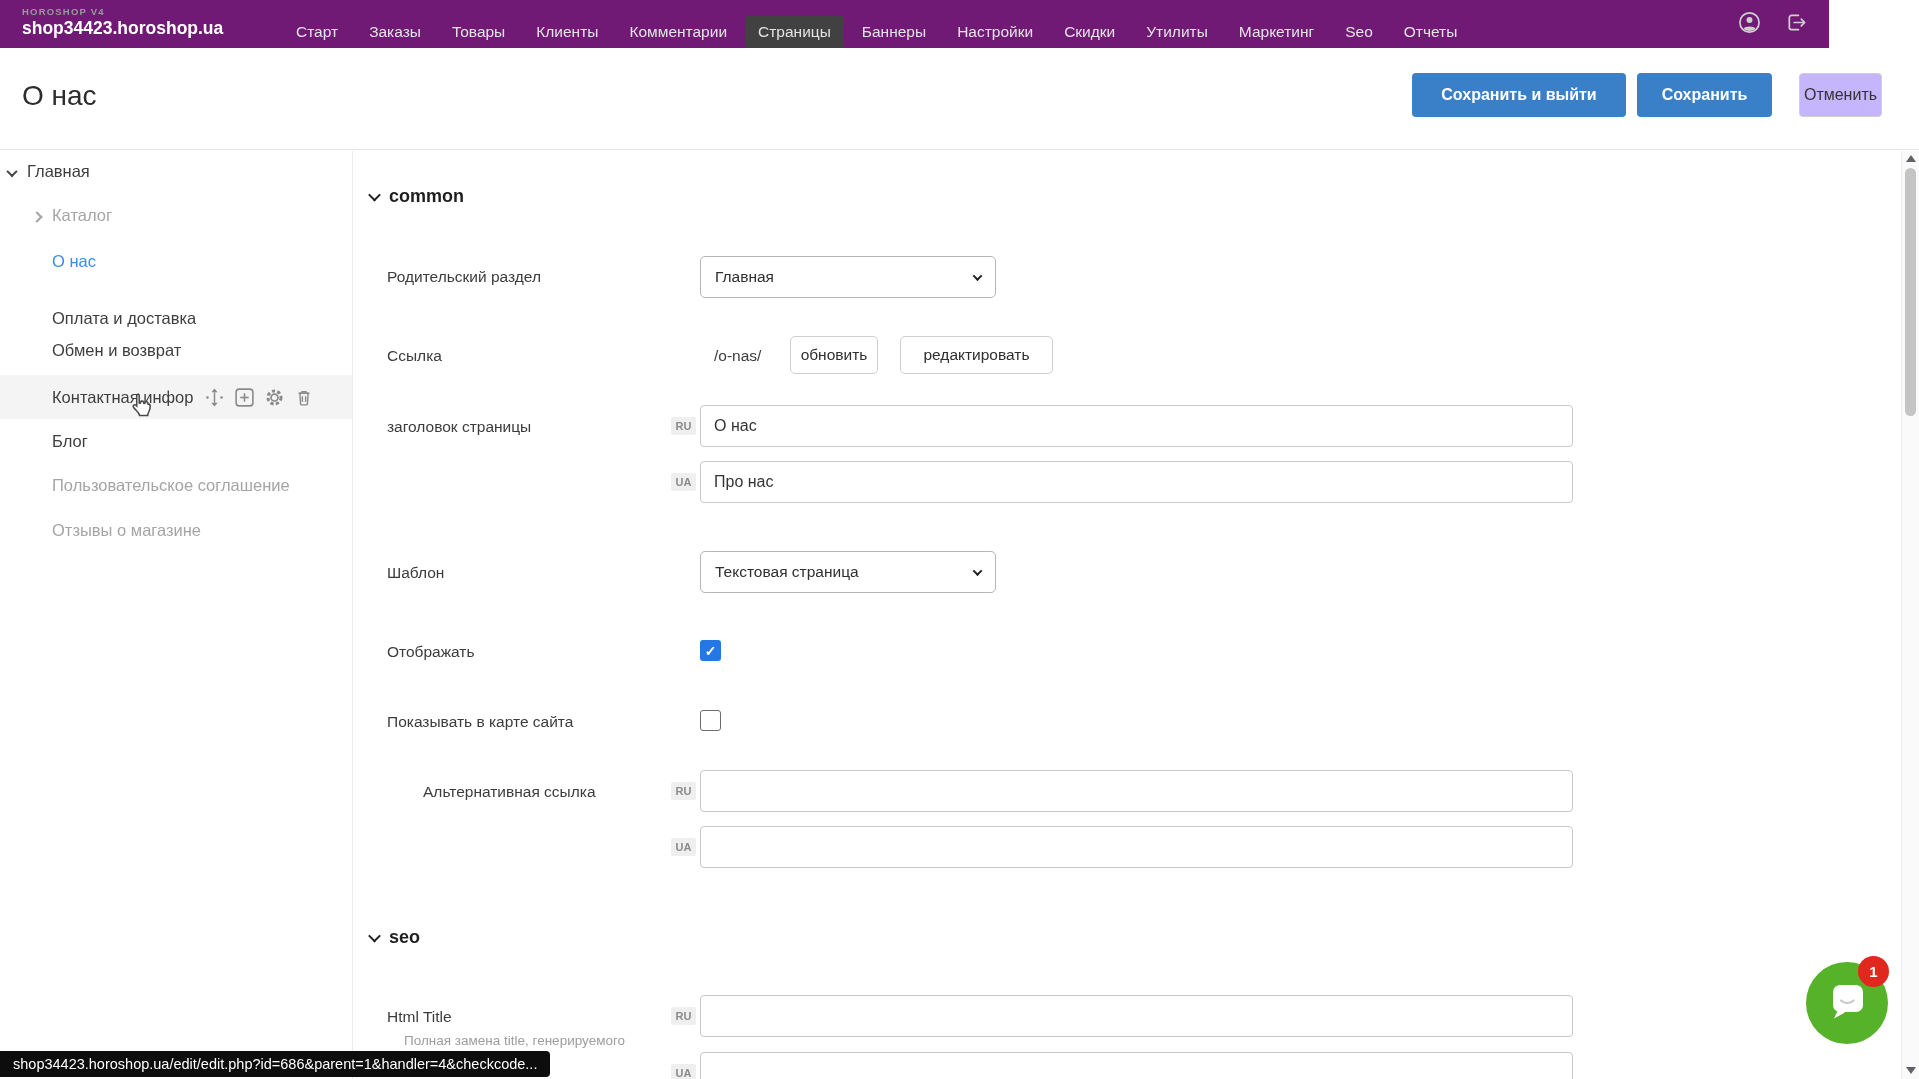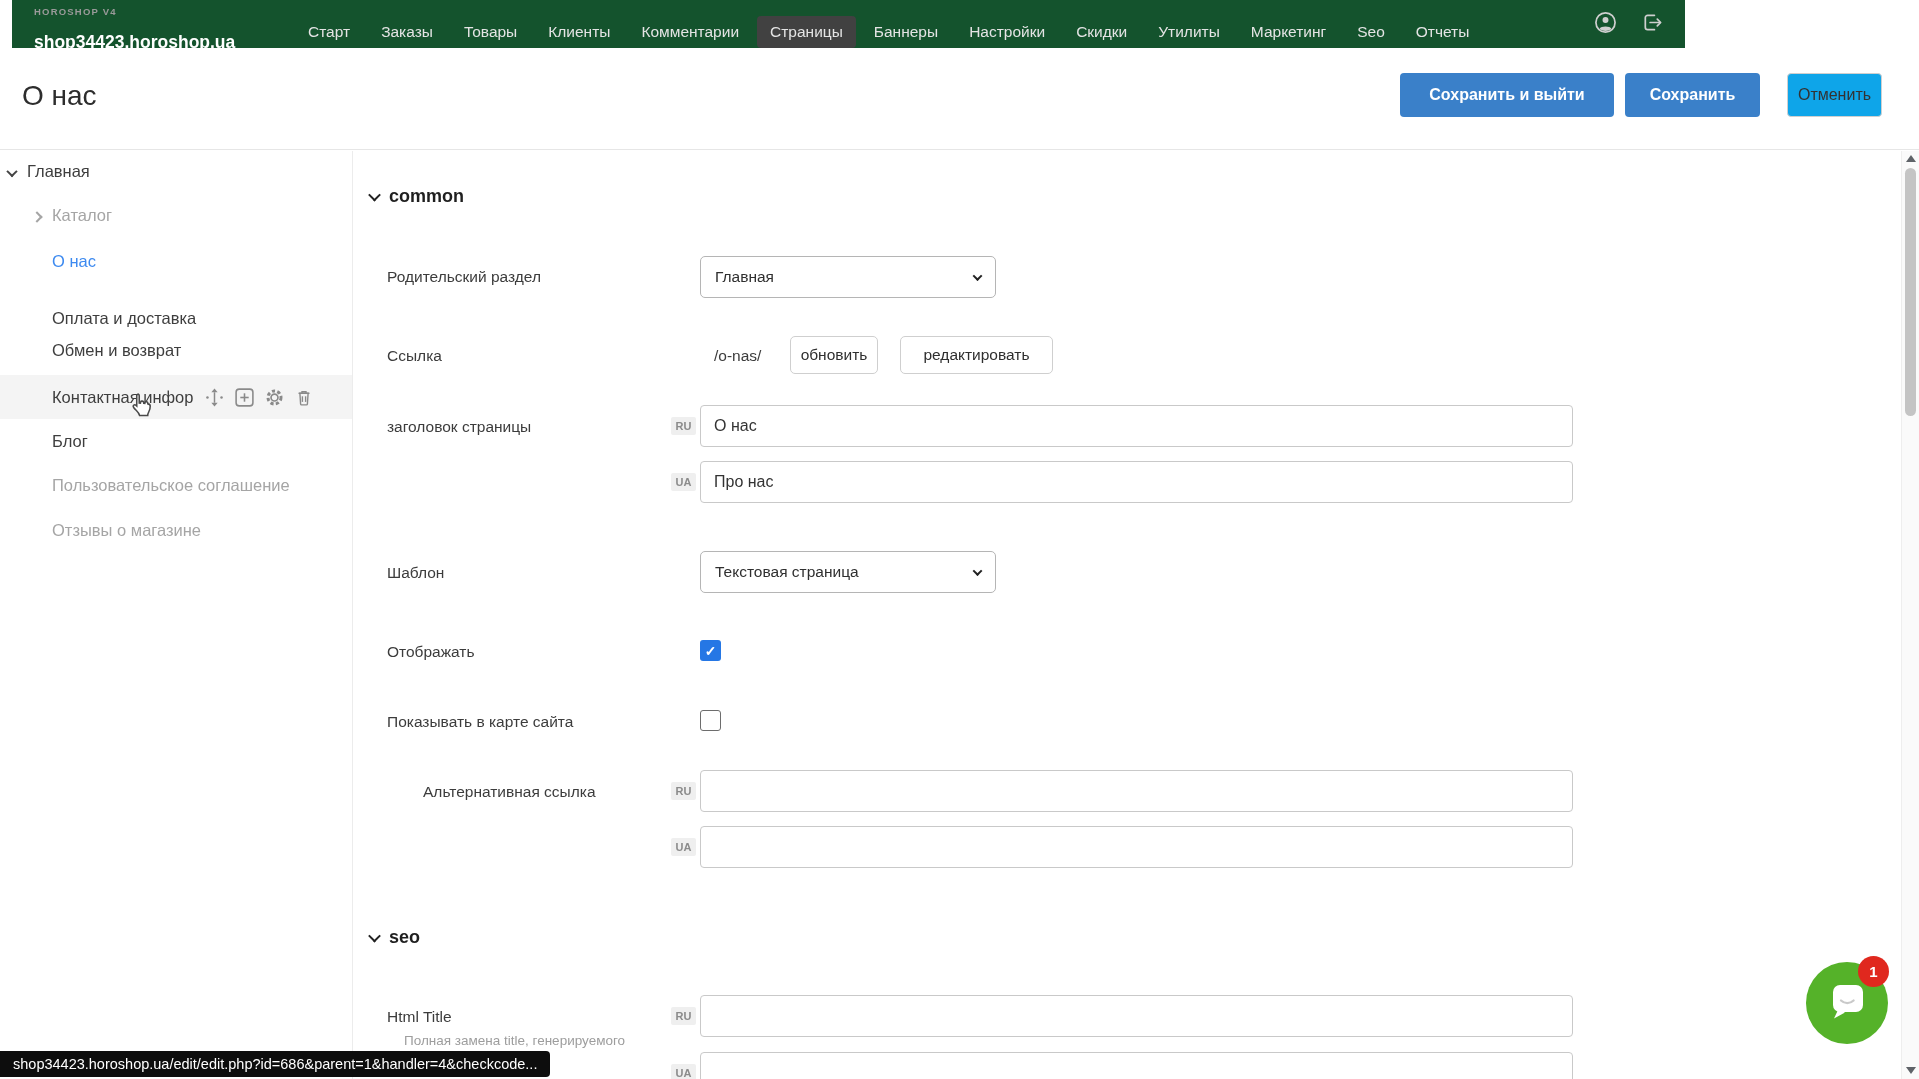--- a/index.html
+++ b/index.html
@@ -1,41 +1,41 @@
 <!DOCTYPE html>
 <html><head>
 <meta charset="utf-8">
 <style>
   * { margin:0; padding:0; box-sizing:border-box; }
   html,body { width:1919px; height:1079px; overflow:hidden; background:#fff;
     font-family:"Liberation Sans", sans-serif; cursor:default; }
   #app { position:relative; width:1919px; height:1079px; background:#fff; overflow:hidden; }
 
   
-  .topbar { position:absolute; left:12px; top:0; width:1673px; height:48px; background:#14532d;
+  .topbar { position:absolute; left:0; top:0; width:1829px; height:48px; background:#701a75;
     display:flex; align-items:center; z-index:30; }
   .brand-block { position:absolute; left:22px; top:6px; }
   .brand-small { font-size:9.5px; font-weight:bold; color:#9a9a9a; letter-spacing:1.2px; }
-  .brand { font-size:17.5px; font-weight:bold; color:#fff; margin-top:15px; }
+  .brand { font-size:17.5px; font-weight:bold; color:#fff; margin-top:1px; }
   .topnav { position:absolute; left:283px; top:0; height:48px; display:flex; align-items:center; gap:5px; }
   .nav-item { color:#e4e4e4; font-size:15.5px; padding:7px 13px; border-radius:4px; white-space:nowrap;margin-top:16px; }
   .nav-item.active { background:#414141; }
   .topbar-icons { position:absolute; right:21px; top:0; height:48px; display:flex; align-items:center; gap:24px; }
 
   
   .page-header { position:absolute; left:0; top:48px; width:1919px; height:102px; background:#fff;
     border-bottom:1px solid #e6e6e6; z-index:20; }
   .page-title { position:absolute; left:22px; top:32px; font-size:28px; color:#2d2d2d; }
   .header-buttons { position:absolute; right:37px; top:25px; display:flex; align-items:flex-start; }
   .btn { height:44px; border-radius:4px; display:flex; align-items:center; justify-content:center;
     font-size:16px; }
   .btn-blue { background:#3a80c9; color:#fff; font-weight:bold; border:none; }
   .btn-save-exit { width:214px; }
   .btn-save { width:135px; margin-left:11px; }
-  .btn-cancel { width:95px; margin-left:27px; background:#0ea5e9; color:#333; border:1px solid #cfcfcf; }
+  .btn-cancel { width:83px; margin-left:27px; background:#c4b5fd; color:#333; border:1px solid #cfcfcf; }
 
   
   .sidebar { position:absolute; left:0; top:151px; width:353px; height:928px; background:#fff;
     border-right:1px solid #ececec; }
   .sb-row { position:absolute; left:0; width:352px; height:44px; display:flex; align-items:center;
     font-size:16.5px; color:#3e3e3e; }
   .sb-label { white-space:nowrap; }
   .sb-row.muted { color:#a5a5a5; }
   .sb-row.selected { color:#3d8af0; }
   .sb-row.hovered { background:#f4f4f4; }

